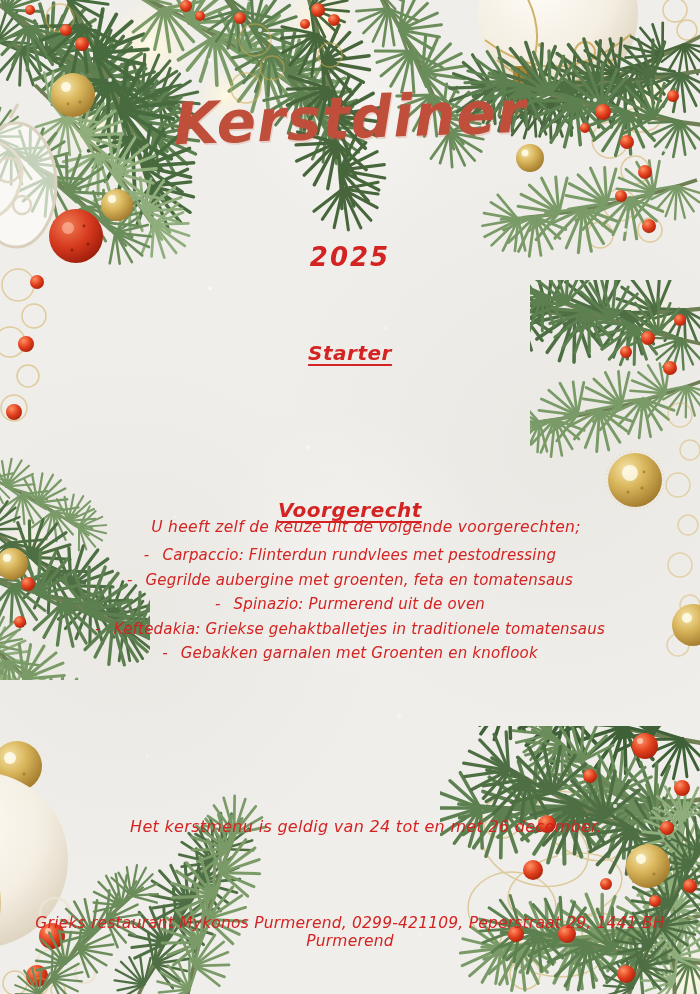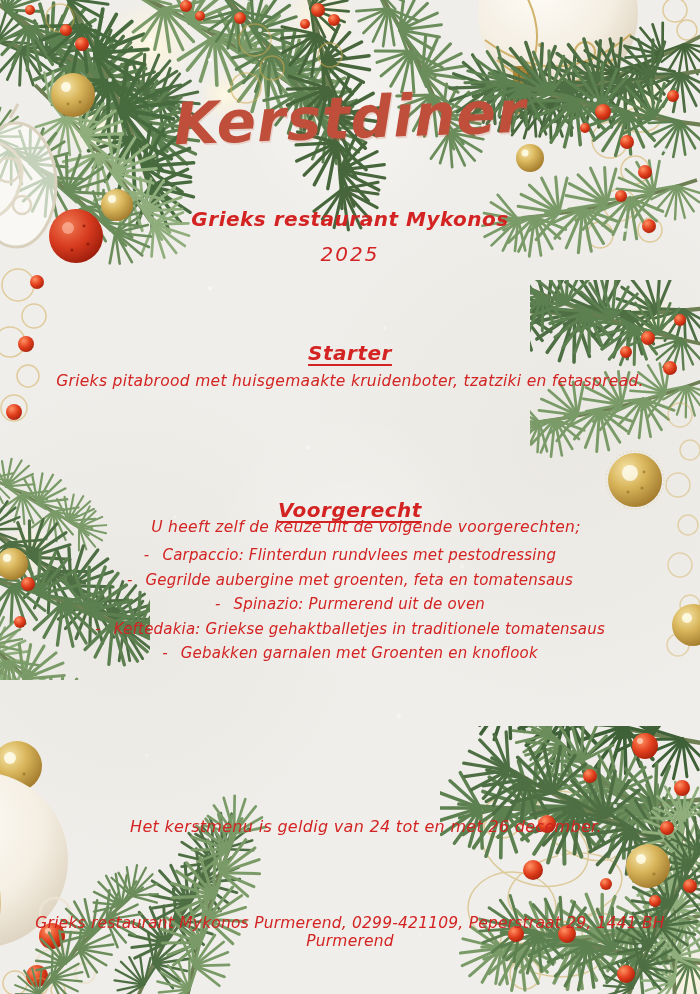--- a/index.html
+++ b/index.html
@@ -32,21 +32,21 @@
   .content-block{
     position:absolute;left:0;width:100%;text-align:center;z-index:2;
     color:var(--text_red,#d32322);font-style:italic;
   }
   .title{
     top:84px;font-size:58px;font-weight:bold;letter-spacing:1px;
     color:var(--title_red,#bf4e3a);transform:rotate(-2deg);
     text-shadow:1px 2px 0 rgba(191,78,58,.18);
   }
   .subtitle{top:207px;font-size:20px;font-weight:bold;letter-spacing:.5px;}
-  .year{top:242px;font-size:20px;font-weight:normal;letter-spacing:2px;}
+  .year{top:242px;font-size:26px;font-weight:bold;letter-spacing:2px;}
   .section-heading{
     font-size:20px;font-weight:bold;letter-spacing:.5px;
     text-decoration:underline;text-underline-offset:4px;text-decoration-thickness:1.5px;
     margin:0;
   }
   .starter-heading{top:341px;}
   .starter-desc{top:372px;font-size:15.5px;letter-spacing:.3px;}
   .voorgerecht-heading{top:498px;}
   .voorgerecht-intro{top:502px;font-size:15.5px;letter-spacing:.3px;}
   .dish-list{top:543px;margin:0;padding:0;list-style:none;font-size:15px;letter-spacing:.2px;}
@@ -376,25 +376,23 @@
       <circle cx="214" cy="148" r="1.6" fill="#8a6a20" opacity=".6"></circle>
     </g>
     <g fill="#ffffff" opacity=".8">
       <circle cx="175" cy="80" r="2"></circle>
         <circle cx="120" cy="130" r="2"></circle>
         <circle cx="200" cy="220" r="2"></circle>
     </g>
   </svg>
 
   <h1 class="content-block title" style="margin:0">Kerstdiner</h1>
-  <div class="content-block subtitle">Grieks restaurant Mykonos</div>
   <div class="content-block year">2025</div>
 
   <h2 class="content-block section-heading starter-heading">Starter</h2>
-  <p class="content-block starter-desc" style="margin:0">Grieks pitabrood met huisgemaakte kruidenboter, tzatziki en fetaspread.</p>
 
   <h2 class="content-block section-heading voorgerecht-heading">Voorgerecht</h2>
   <p class="content-block voorgerecht-intro" style="margin:16px">U heeft zelf de keuze uit de volgende voorgerechten;</p>
 
   <ul class="content-block dish-list">
     <li class="dish">
       <span class="dash">-</span><span>Carpaccio: Flinterdun rundvlees met pestodressing</span>
     </li>
     <li class="dish">
       <span class="dash">-</span><span>Gegrilde aubergine met groenten, feta en tomatensaus</span>

